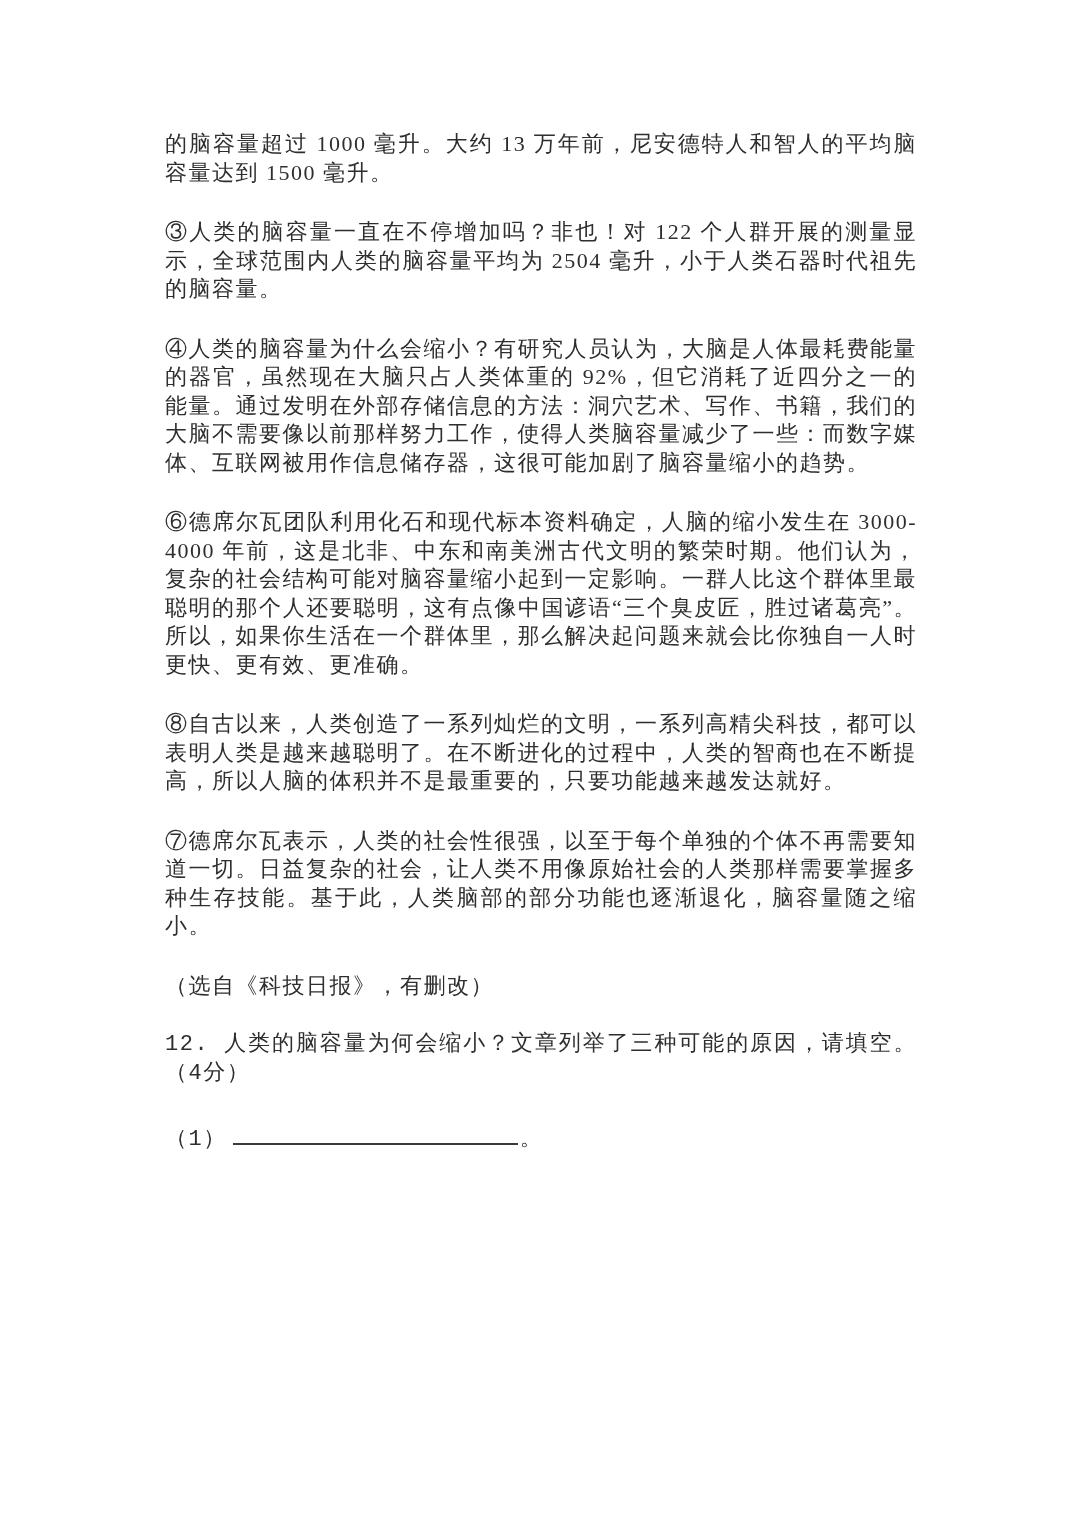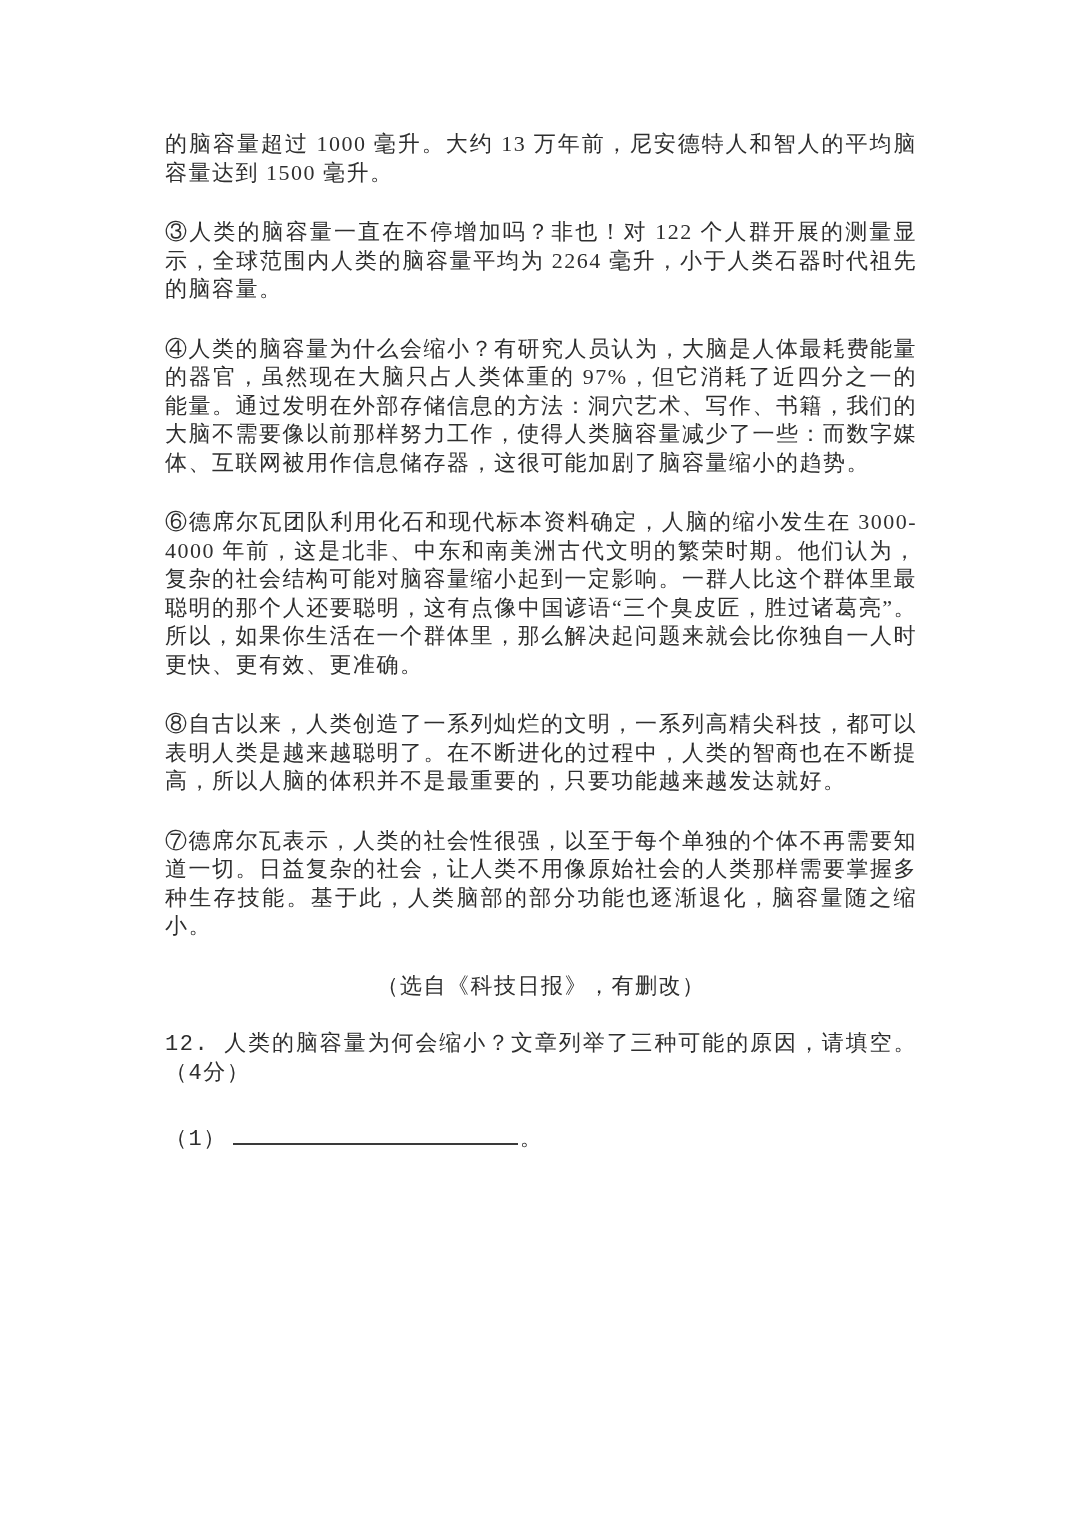--- a/index.html
+++ b/index.html
@@ -21,21 +21,21 @@
   .para {
     margin: 0 0 31px 0;
     font-size: 22px;
     line-height: 28.5px;
     letter-spacing: 1.5px;
     text-align: justify;
     word-break: break-all;
   }
   .para .source {
     display: block;
-    text-align: center;
+    text-align: left;
   }
   .question-block {
     margin: 0;
     font-family: Liberation Mono, monospace;
   }
   .blank-line {
     font-size: 22px;
     line-height: 28.5px;
     letter-spacing: 1.5px;
     margin-top: 35px;
@@ -51,23 +51,23 @@
   }
 </style>
 </head>
 <body>
 
 <div class="page">
 
   <div class="article">
     <p class="para">的脑容量超过 1000 毫升。大约 13 万年前，尼安德特人和智人的平均脑容量达到 1500 毫升。</p>
 
-    <p class="para">③人类的脑容量一直在不停增加吗？非也！对 122 个人群开展的测量显示，全球范围内人类的脑容量平均为 2264 毫升，小于人类石器时代祖先的脑容量。</p>
+    <p class="para">③人类的脑容量一直在不停增加吗？非也！对 122 个人群开展的测量显示，全球范围内人类的脑容量平均为 2504 毫升，小于人类石器时代祖先的脑容量。</p>
 
-    <p class="para">④人类的脑容量为什么会缩小？有研究人员认为，大脑是人体最耗费能量的器官，虽然现在大脑只占人类体重的 97%，但它消耗了近四分之一的能量。通过发明在外部存储信息的方法：洞穴艺术、写作、书籍，我们的大脑不需要像以前那样努力工作，使得人类脑容量减少了一些：而数字媒体、互联网被用作信息储存器，这很可能加剧了脑容量缩小的趋势。</p>
+    <p class="para">④人类的脑容量为什么会缩小？有研究人员认为，大脑是人体最耗费能量的器官，虽然现在大脑只占人类体重的 92%，但它消耗了近四分之一的能量。通过发明在外部存储信息的方法：洞穴艺术、写作、书籍，我们的大脑不需要像以前那样努力工作，使得人类脑容量减少了一些：而数字媒体、互联网被用作信息储存器，这很可能加剧了脑容量缩小的趋势。</p>
 
 
     <p class="para">⑥德席尔瓦团队利用化石和现代标本资料确定，人脑的缩小发生在 3000-4000 年前，这是北非、中东和南美洲古代文明的繁荣时期。他们认为，复杂的社会结构可能对脑容量缩小起到一定影响。一群人比这个群体里最聪明的那个人还要聪明，这有点像中国谚语“三个臭皮匠，胜过诸葛亮”。所以，如果你生活在一个群体里，那么解决起问题来就会比你独自一人时更快、更有效、更准确。</p>
 
     <p class="para">⑧自古以来，人类创造了一系列灿烂的文明，一系列高精尖科技，都可以表明人类是越来越聪明了。在不断进化的过程中，人类的智商也在不断提高，所以人脑的体积并不是最重要的，只要功能越来越发达就好。</p>
 
     <p class="para">⑦德席尔瓦表示，人类的社会性很强，以至于每个单独的个体不再需要知道一切。日益复杂的社会，让人类不用像原始社会的人类那样需要掌握多种生存技能。基于此，人类脑部的部分功能也逐渐退化，脑容量随之缩小。</p>
 
     <p class="para">
       <span class="source">（选自《科技日报》，有删改）</span>

